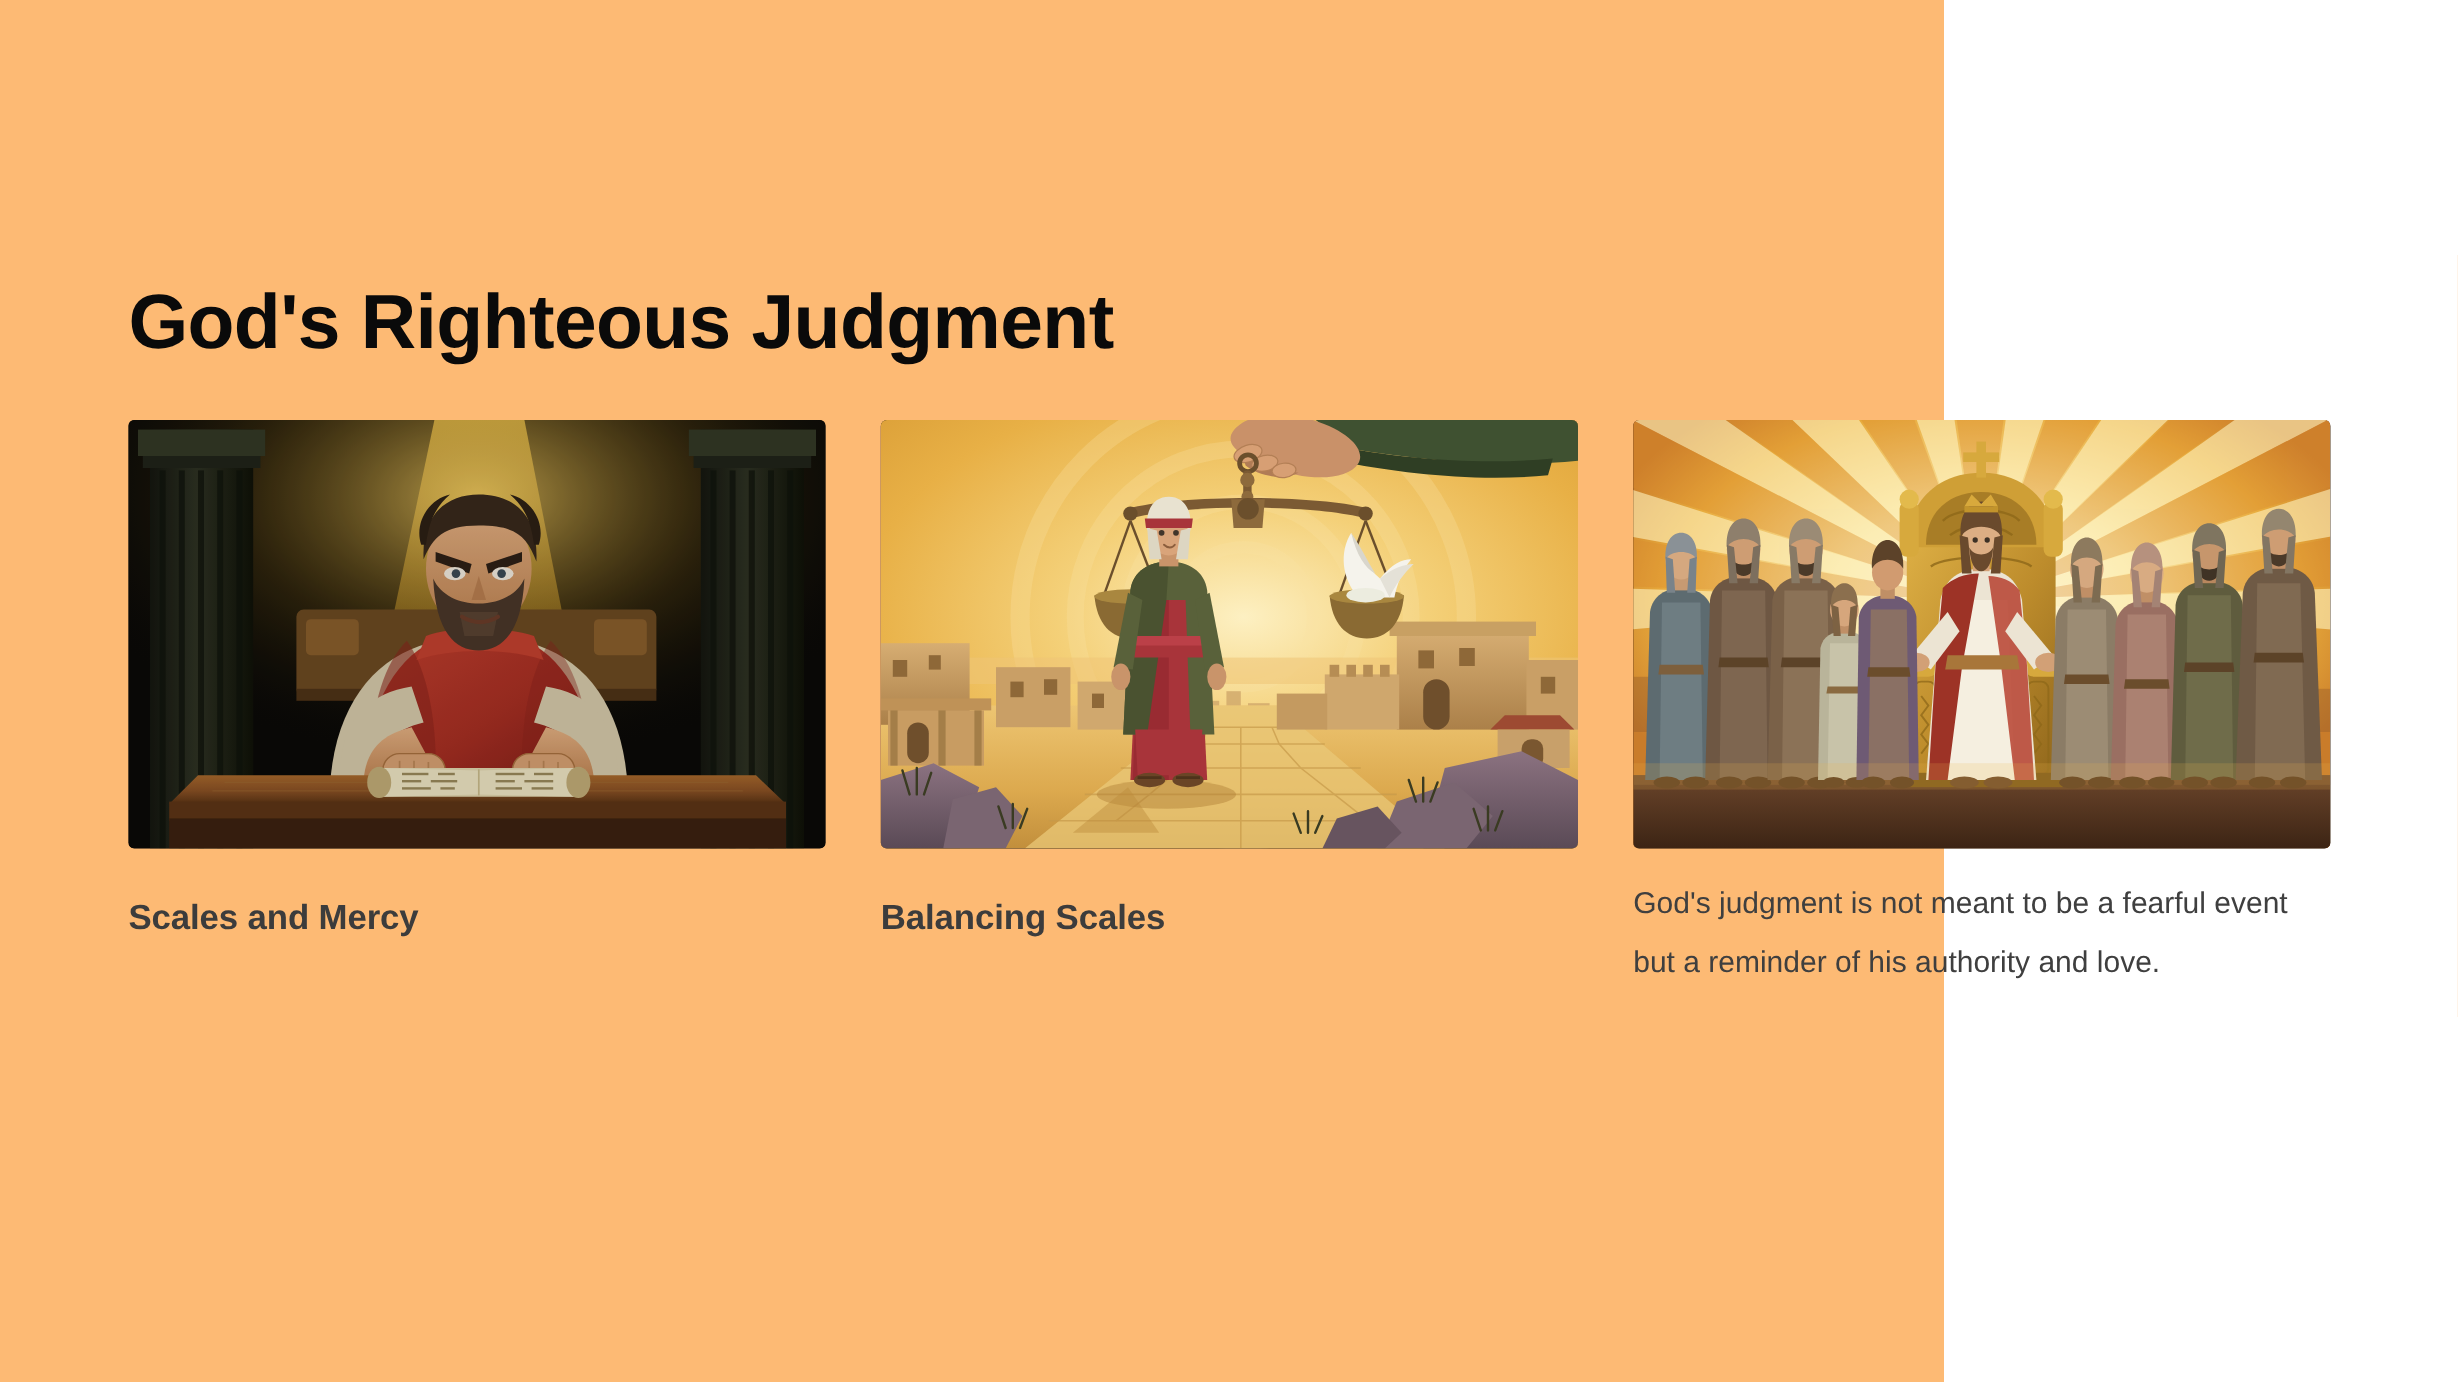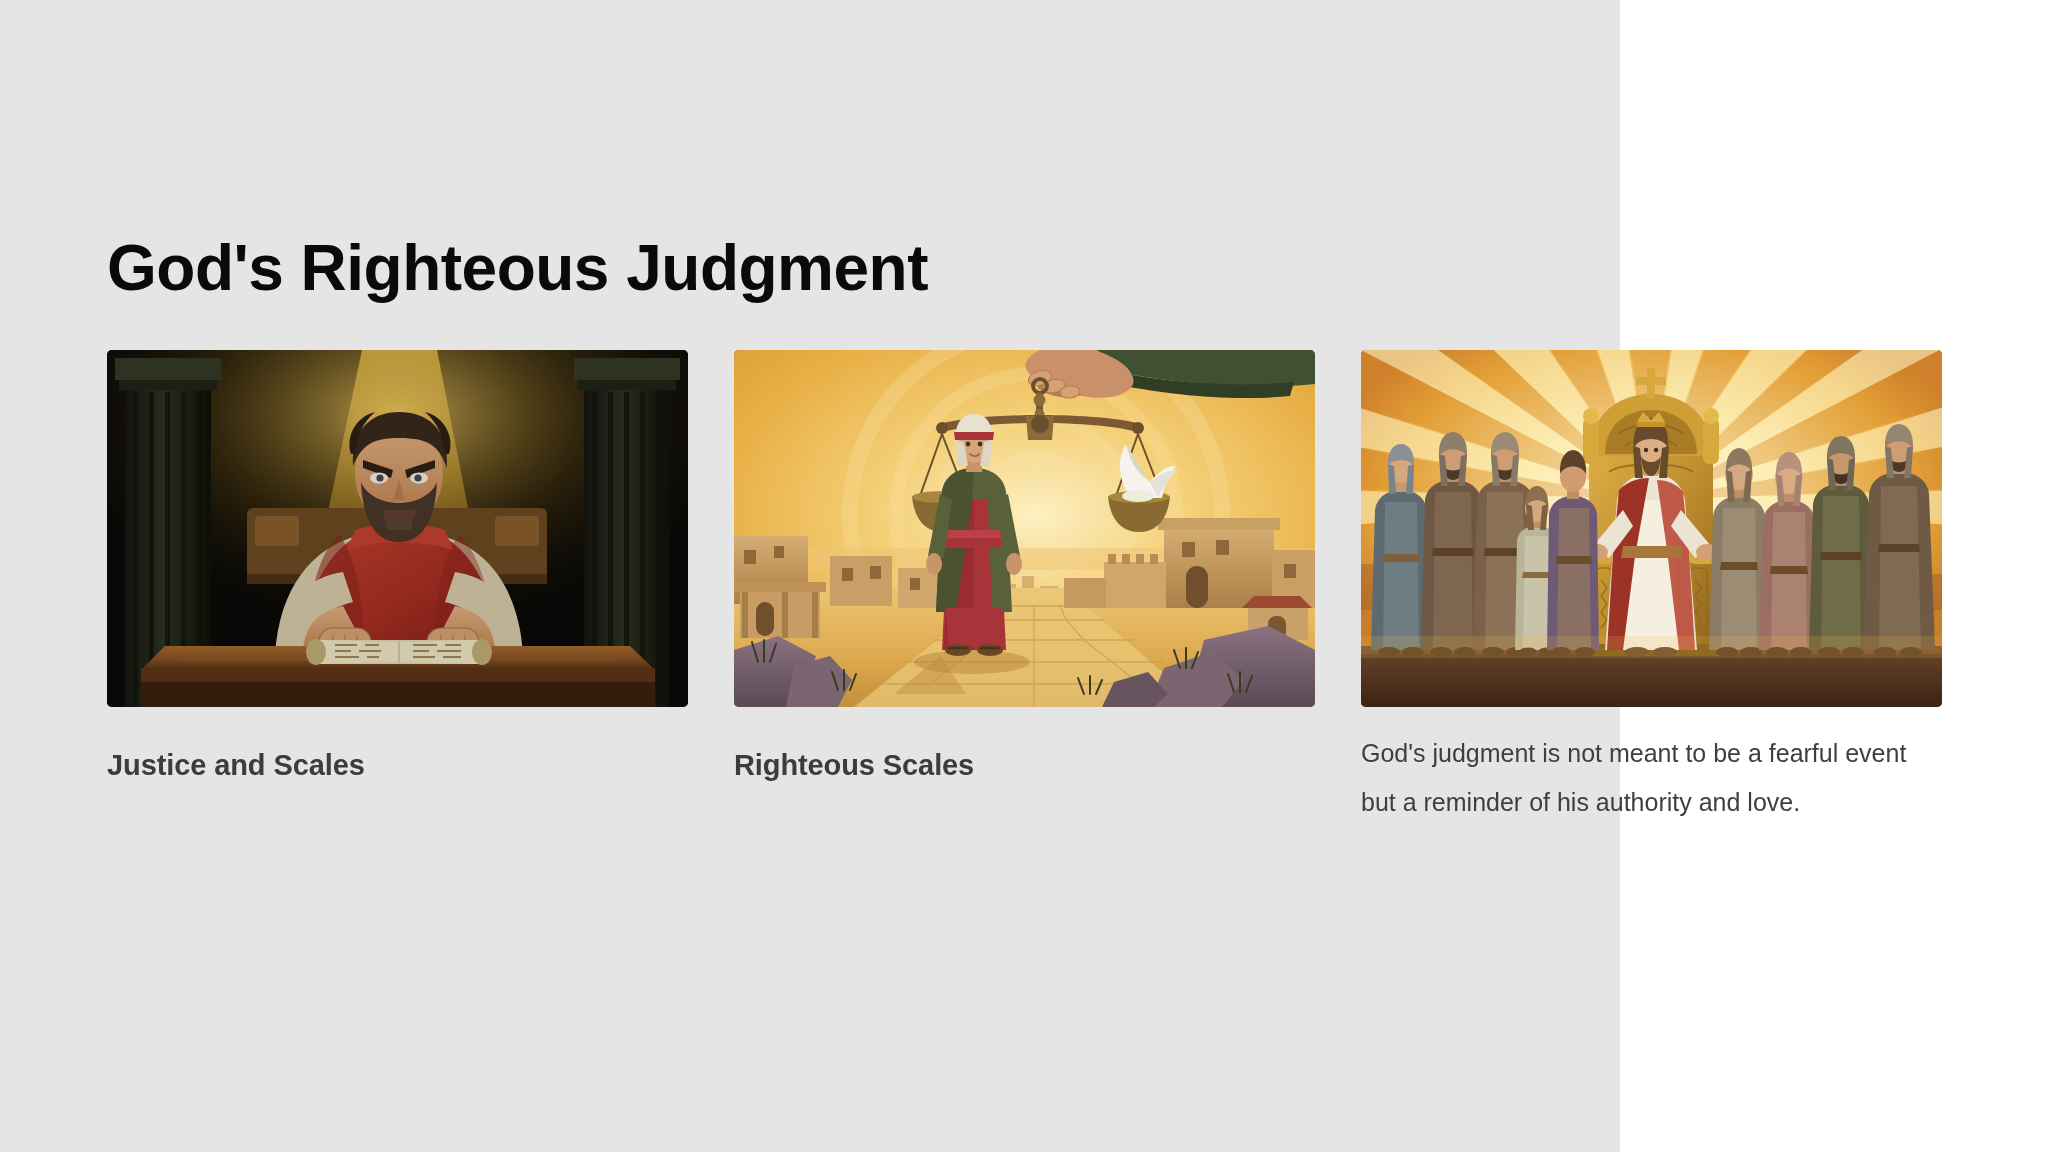--- a/index.html
+++ b/index.html
@@ -13,21 +13,21 @@
     height: 1152px;
     overflow: hidden;
     font-family: "Liberation Sans", sans-serif;
     -webkit-font-smoothing: antialiased;
   }
 
   .page {
     position: relative;
     width: 1620px;
     height: 1152px;
-    background: #e5e5e5;
+    background: #fdba74;
   }
 
   .page-title {
     position: absolute;
     left: 107px;
     top: 186px;
     font-size: 64px;
     line-height: 78px;
     font-weight: 700;
     letter-spacing: -0.5px;
@@ -246,21 +246,21 @@
               <rect x="260" y="306" width="12" height="2"></rect>
               <rect x="306" y="306" width="22" height="2"></rect>
               <rect x="336" y="306" width="18" height="2"></rect>
             </g>
           </g>
 
           <rect width="581" height="357" fill="none"></rect>
           <rect width="581" height="357" fill="#000" opacity="0.12"></rect>
         </svg>
       </div>
-      <div class="card-title">Justice and Scales</div>
+      <div class="card-title">Scales and Mercy</div>
     </div>
 
     <div class="card">
       <div class="card-media">
         <svg viewBox="0 0 581 357" xmlns="http://www.w3.org/2000/svg" aria-hidden="true">
           <defs>
             <radialGradient id="c2sky" cx="0.52" cy="0.46" r="0.78">
               <stop offset="0%" stop-color="#fdf0c2"></stop>
               <stop offset="34%" stop-color="#f4d078"></stop>
               <stop offset="70%" stop-color="#e8b046"></stop>
@@ -453,21 +453,21 @@
             <path d="M222 90 L224 116 L234 116 L230 92 Z" fill="#ddd6c2"></path>
             <path d="M258 90 L256 116 L246 116 L250 92 Z" fill="#ddd6c2"></path>
             <path d="M220 82 L260 82 L259 90 L221 90 Z" fill="#a8343a"></path>
 
             <circle cx="234" cy="94" r="2.4" fill="#42352a"></circle>
             <circle cx="246" cy="94" r="2.4" fill="#42352a"></circle>
             <path d="M236 104 C239 107 243 107 245 104" stroke="#8c5e3d" stroke-width="1.6" fill="none" stroke-linecap="round"></path>
           </g>
         </svg>
       </div>
-      <div class="card-title">Righteous Scales</div>
+      <div class="card-title">Balancing Scales</div>
     </div>
 
     <div class="card">
       <div class="card-media">
         <svg viewBox="0 0 581 357" xmlns="http://www.w3.org/2000/svg" aria-hidden="true">
           <defs>
             <radialGradient id="c3glow" cx="0.5" cy="0.42" r="0.58">
               <stop offset="0%" stop-color="#fffdf2"></stop>
               <stop offset="38%" stop-color="#fbe9a8"></stop>
               <stop offset="78%" stop-color="#e8ab3c"></stop>

